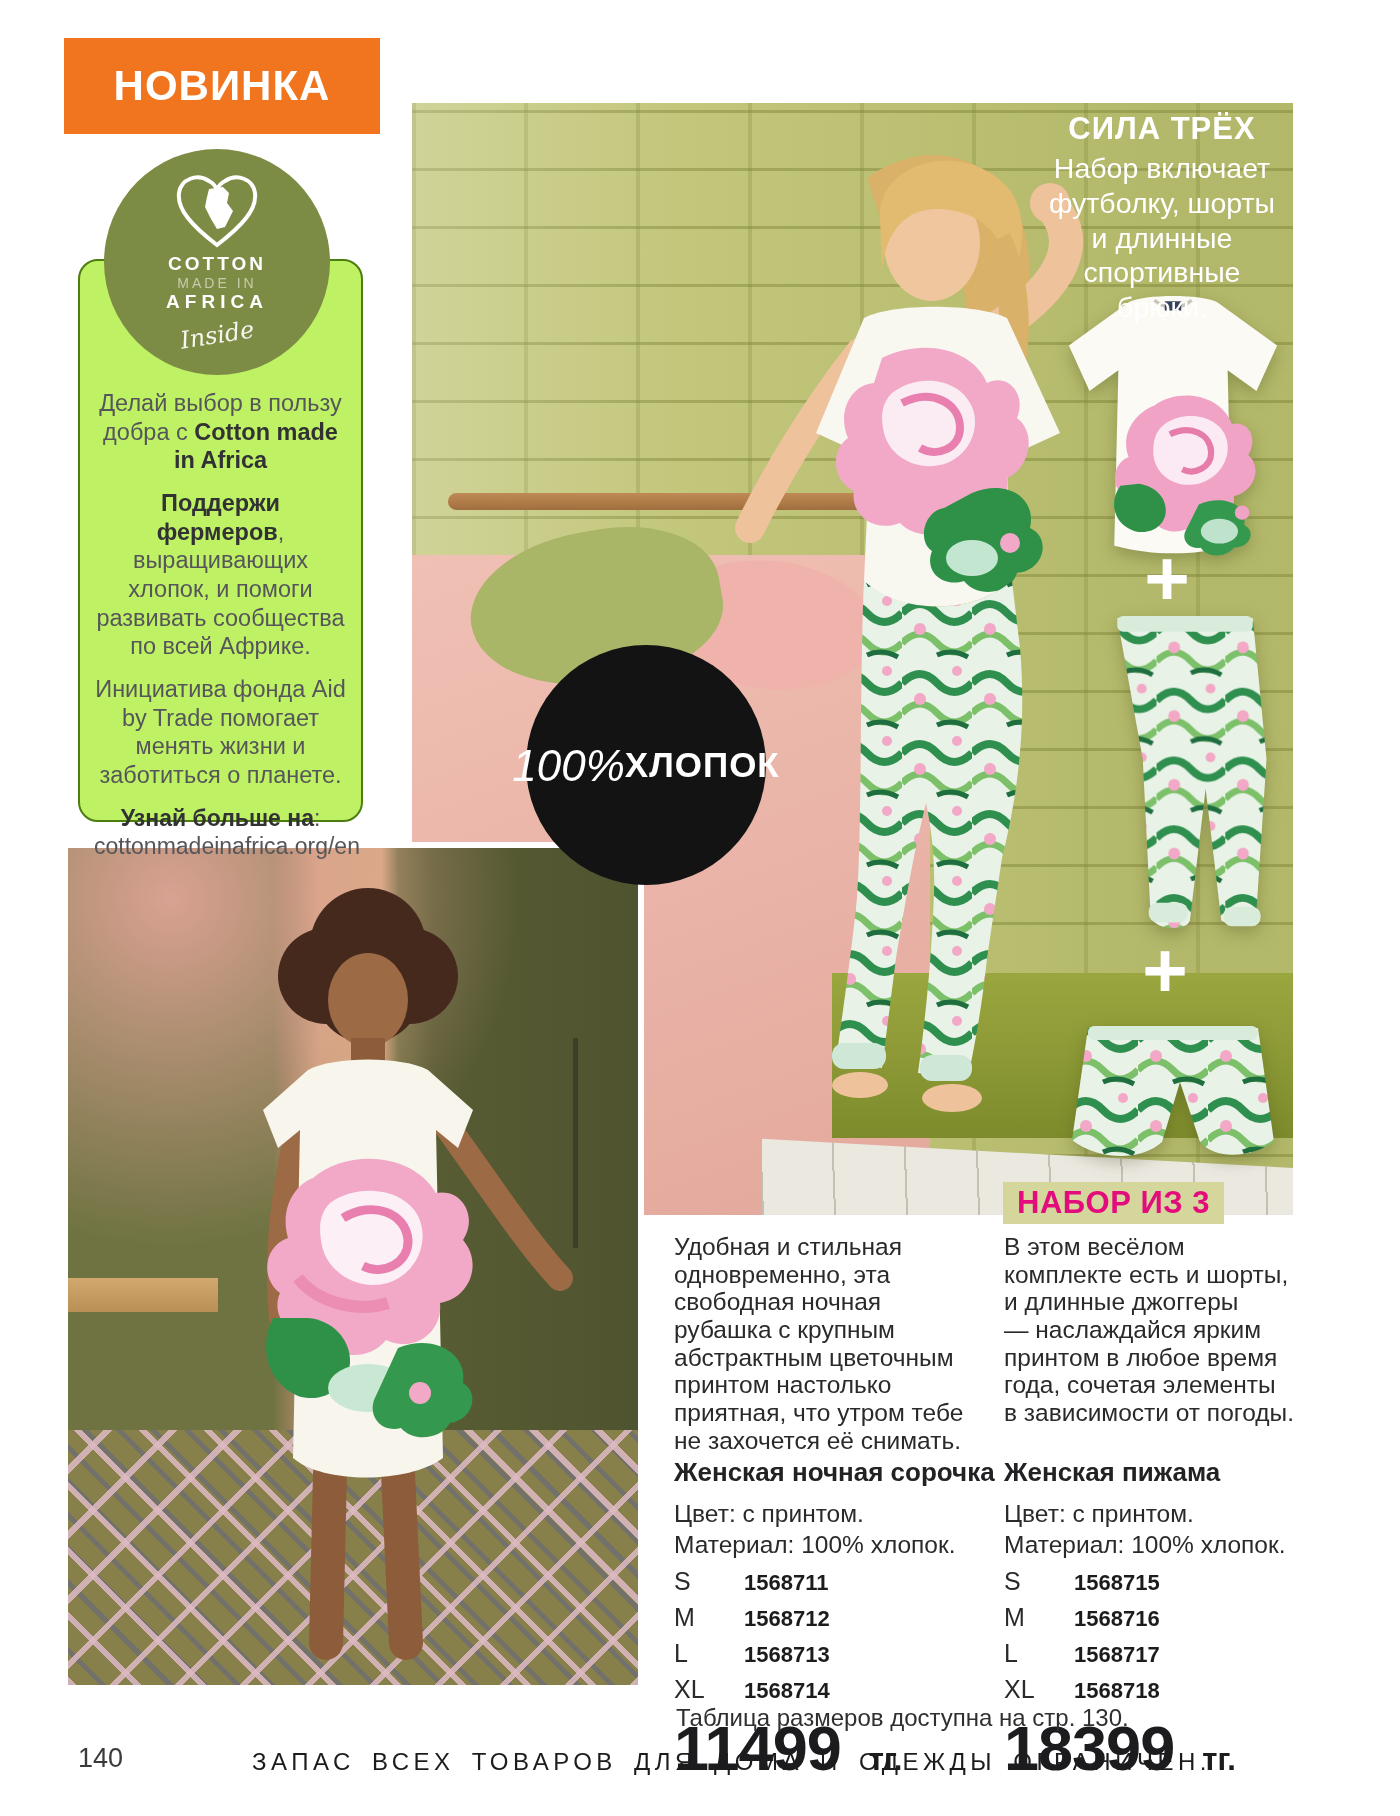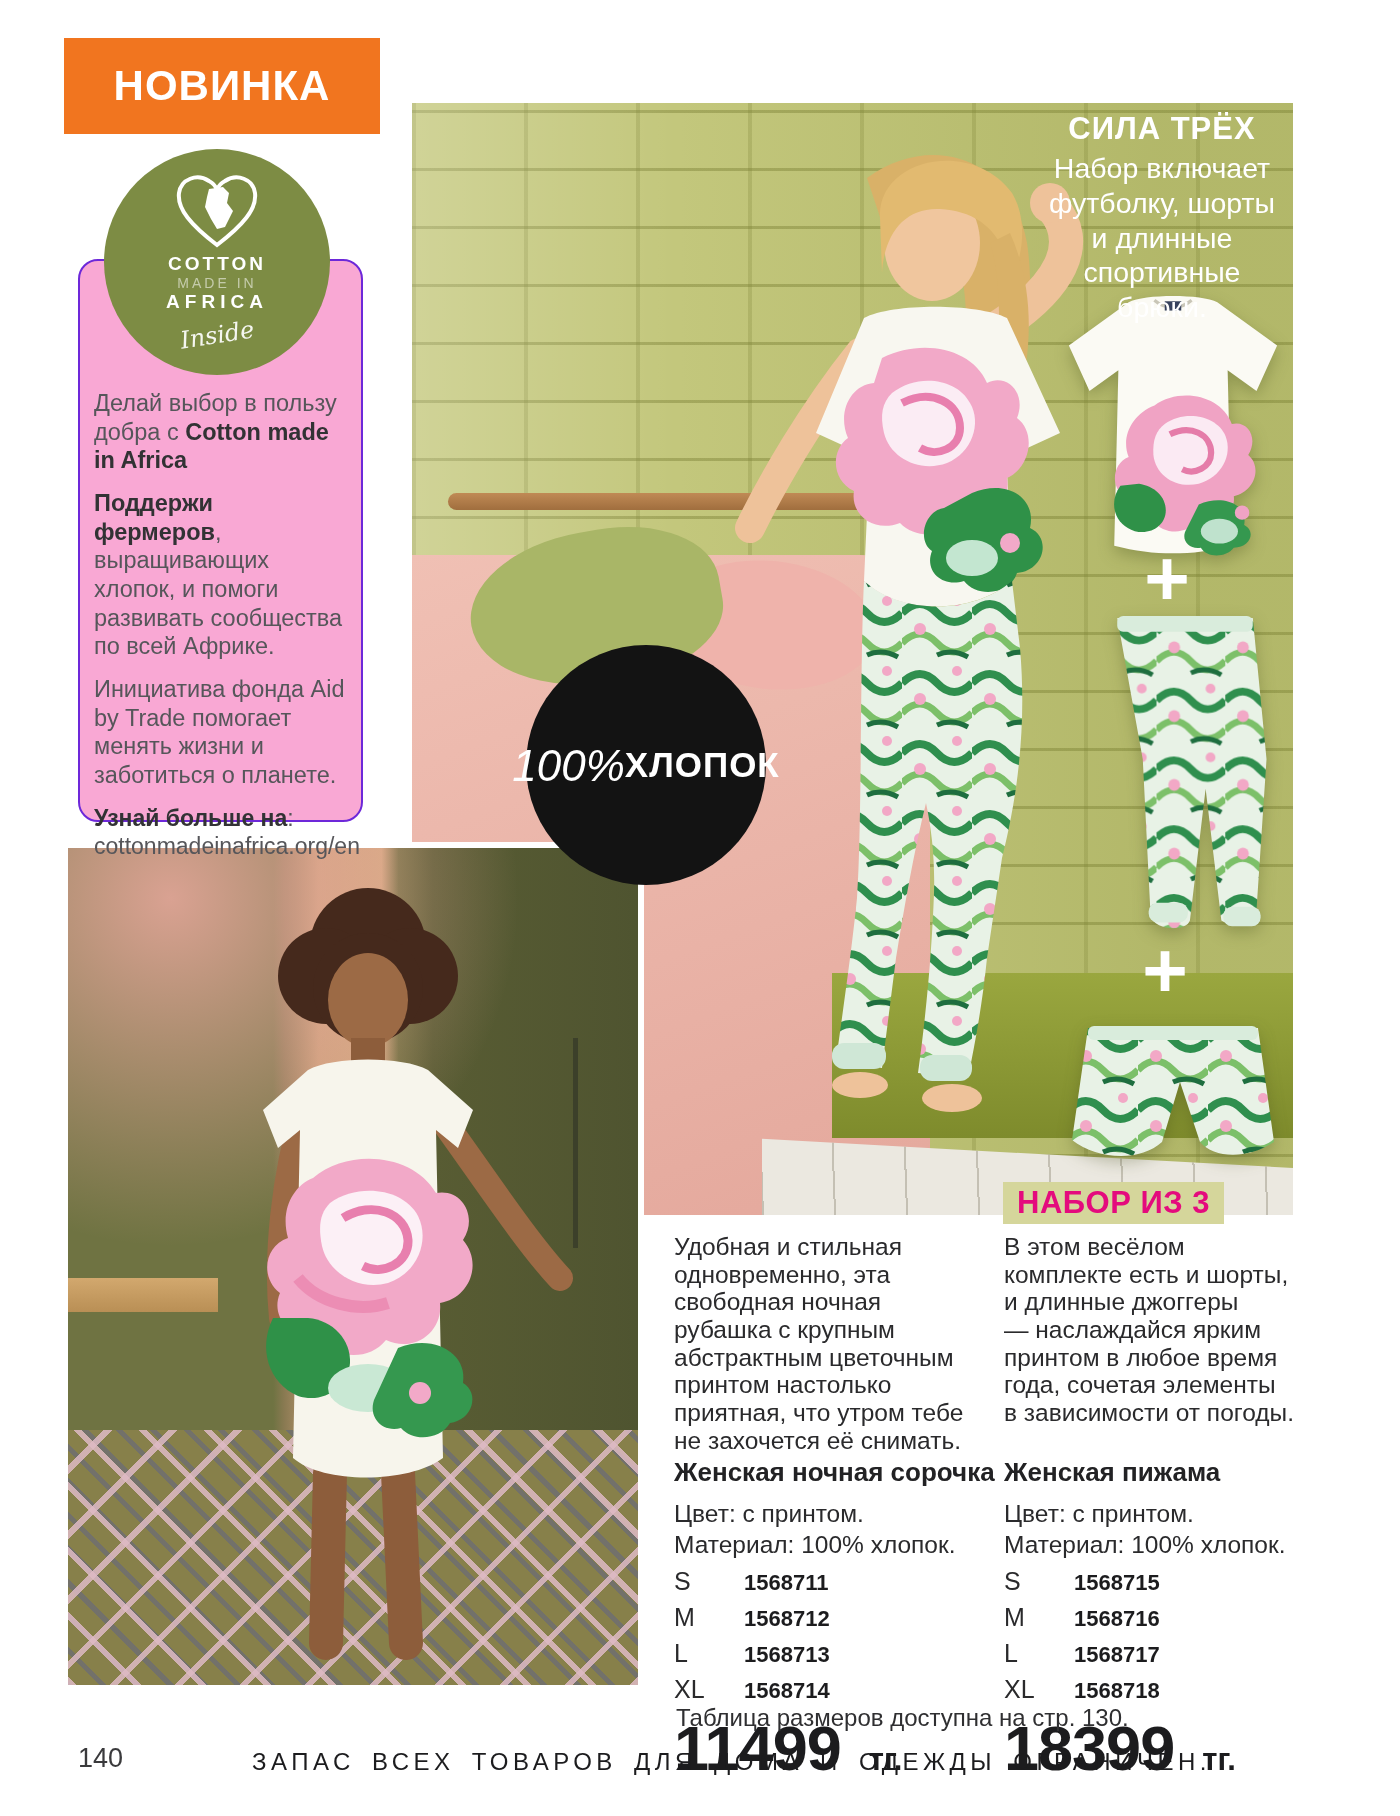--- a/index.html
+++ b/index.html
@@ -24,23 +24,23 @@
   }
   .cotton-circle svg{margin-top:22px;}
   .logo-w1{font-size:19px;font-weight:bold;letter-spacing:3px;margin-top:2px;}
   .logo-w2{font-size:14px;letter-spacing:3px;color:rgba(255,255,255,.55);}
   .logo-w3{font-size:19px;font-weight:bold;letter-spacing:5px;}
   .logo-script{font-family:"DejaVu Serif", serif;font-style:italic;font-size:24px;
     transform:rotate(-9deg);margin-top:8px;color:rgba(255,255,255,.92);}
 
   
   .info-box{
-    left:78px;top:259px;width:285px;height:563px;background:#f9a8d4;
-    border:2px solid #6d28d9;border-radius:20px;z-index:4;box-sizing:border-box;
-    padding:128px 14px 0;color:#56565a;
+    left:78px;top:259px;width:285px;height:563px;background:#bef264;
+    border:2px solid #4d7c0f;border-radius:20px;z-index:4;box-sizing:border-box;
+    padding:128px 14px 0;text-align:center;color:#56565a;
     font-size:23.5px;line-height:1.22;
   }
   .info-box p{margin:0 0 14px;}
   .info-box b{color:#323234;}
   .info-url{font-size:23px;}
 
   
   .photo-main{
     left:412px;top:103px;width:881px;height:1112px;overflow:hidden;z-index:1;
     background-color:#c3c77c;

